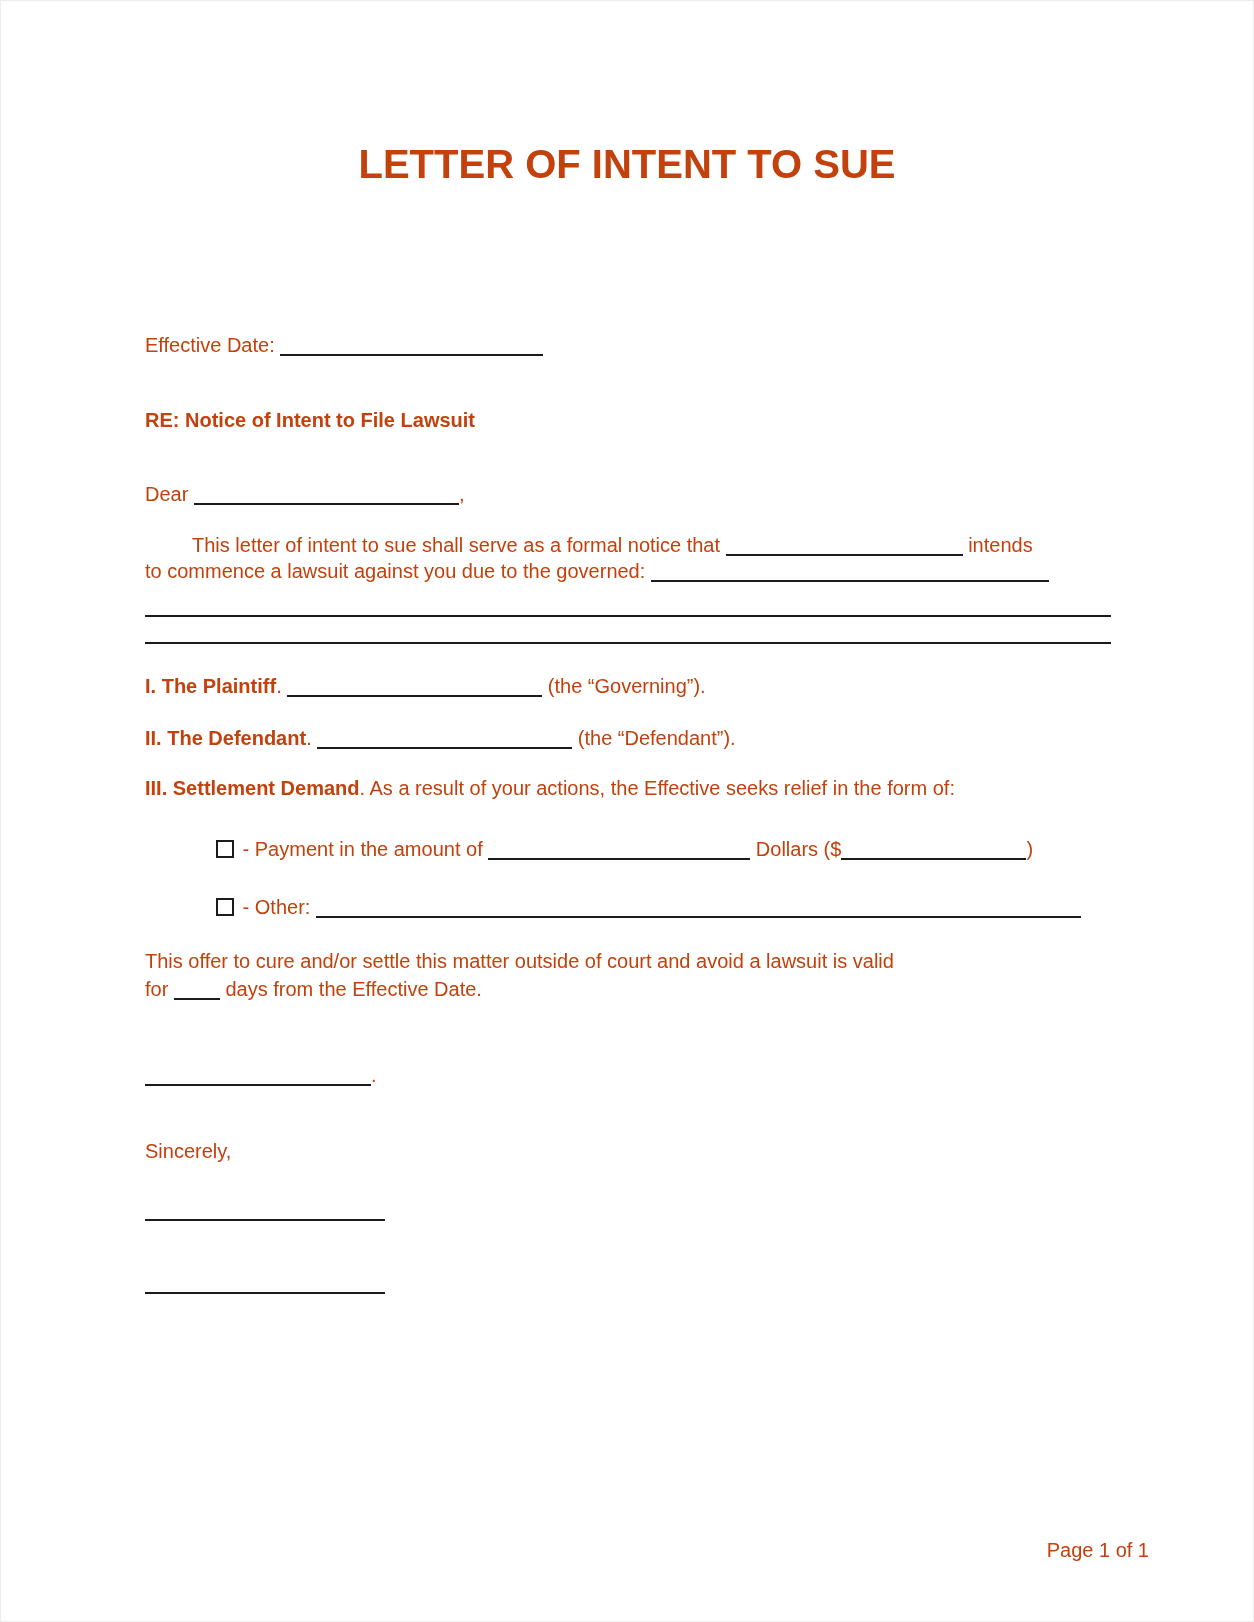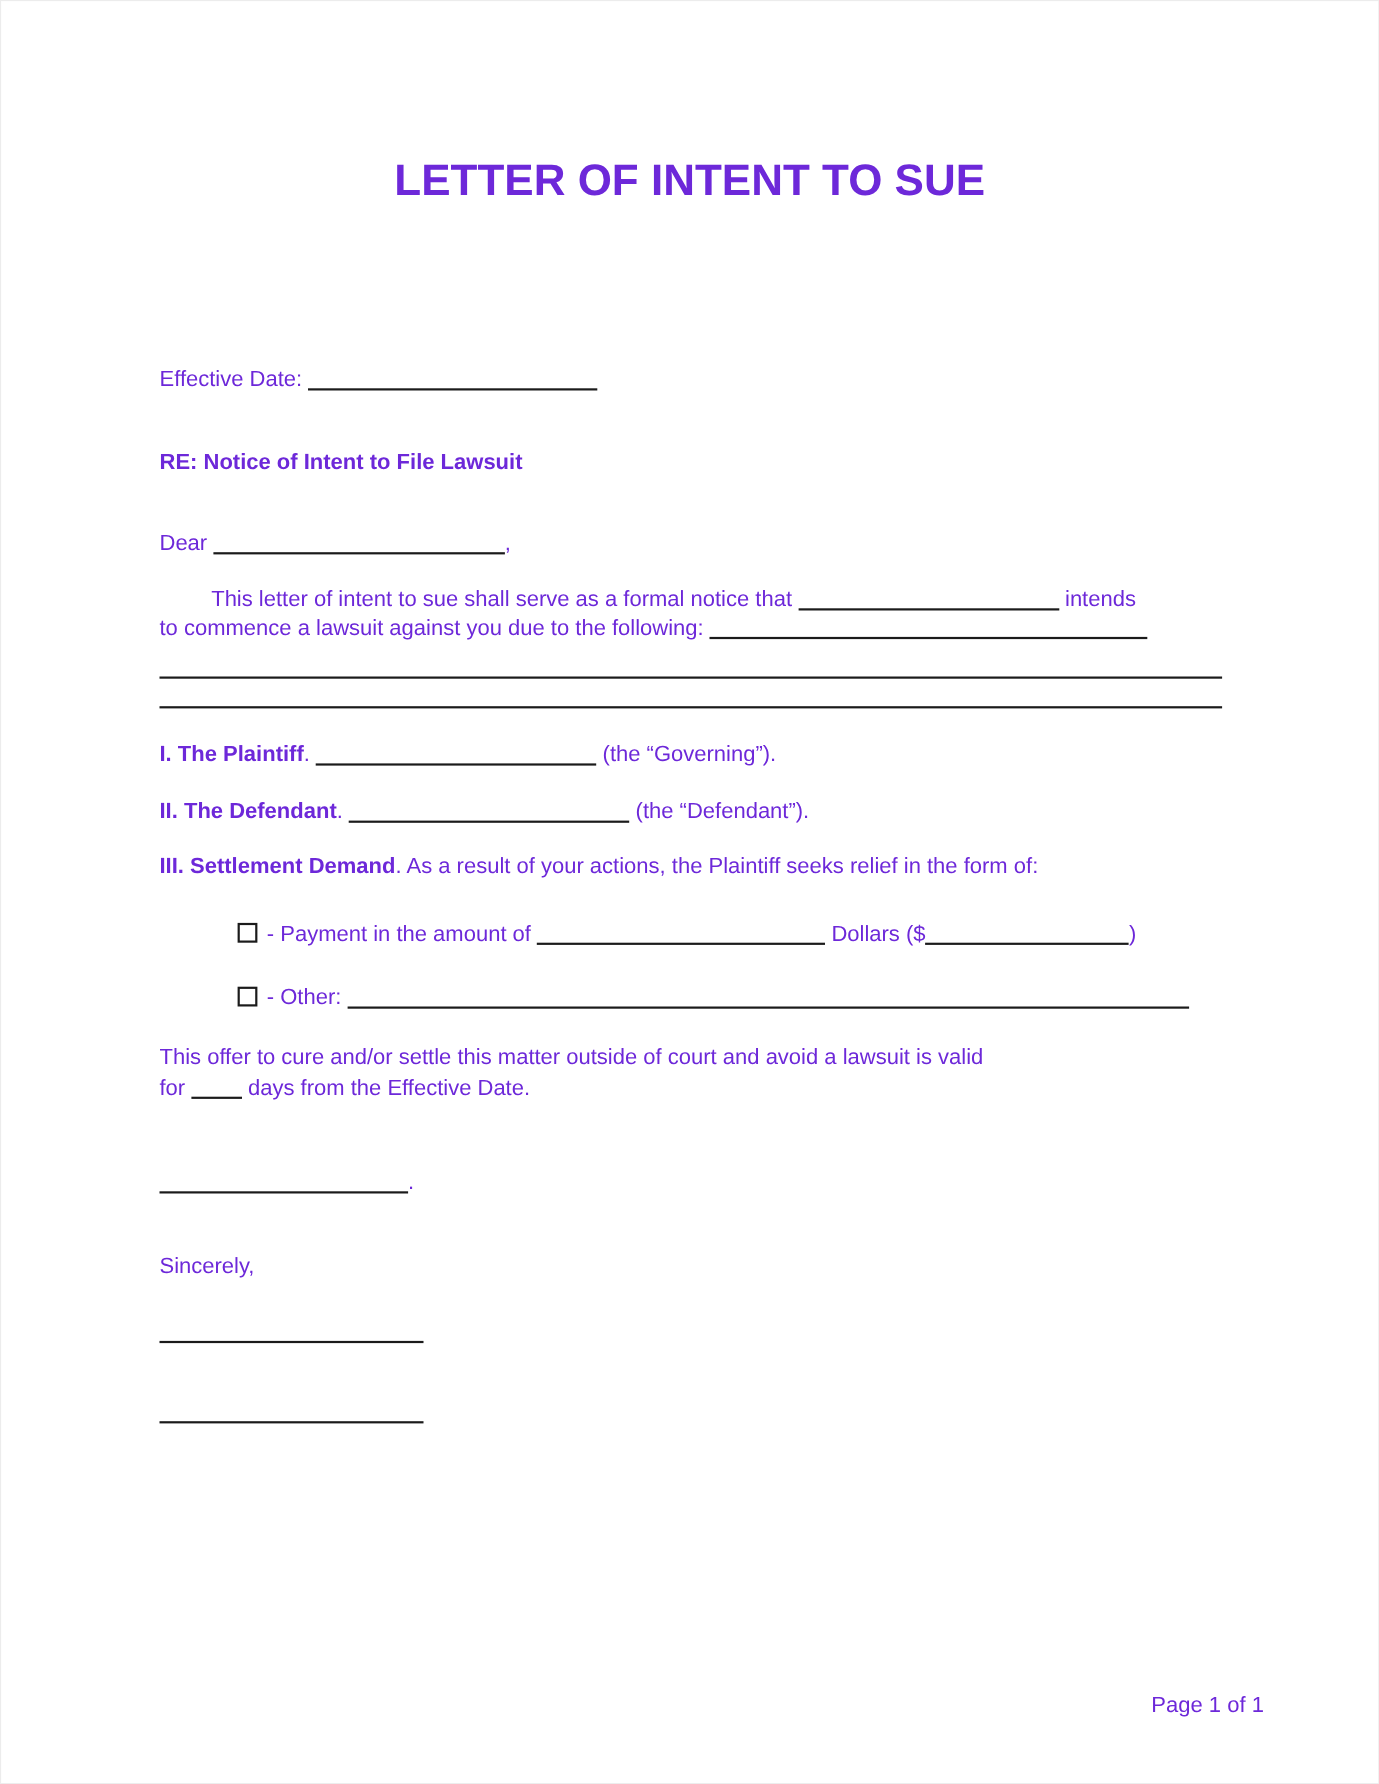--- a/index.html
+++ b/index.html
@@ -5,21 +5,21 @@
   html, body { margin: 0; padding: 0; background: #ffffff; }
   .page {
     position: relative;
     width: 1254px;
     height: 1622px;
     background: #ffffff;
     box-sizing: border-box;
     border: 1px solid #ececec;
     font-family: "Liberation Sans", sans-serif;
     font-size: 20px;
-    color: #6d28d9;
+    color: #c2410c;
     overflow: hidden;
   }
   .line {
     position: absolute;
     left: 144px;
     white-space: nowrap;
     line-height: 1;
   }
   .indent { left: 215px; }
   b, strong { font-weight: 700; }
@@ -98,41 +98,41 @@
     <span class="blank w-dear"></span><span>,</span>
   </div>
 
   <div class="line" style="top:534px;margin-left:47px;">
     <span>This letter of intent to sue shall serve as a formal notice that</span>
     <span class="blank w-intro1"></span>
     <span>intends</span>
   </div>
 
   <div class="line" style="top:560px;">
-    <span>to commence a lawsuit against you due to the following:</span>
+    <span>to commence a lawsuit against you due to the governed:</span>
     <span class="blank w-intro2"></span>
   </div>
 
   <div class="rule" style="top:614px;"></div>
   <div class="rule" style="top:641px;"></div>
 
   <div class="line" style="top:675px;">
     <b>I. The Plaintiff</b><span>.</span>
     <span class="blank w-party"></span>
     <span>(the “Governing”).</span>
   </div>
 
   <div class="line" style="top:727px;">
     <b>II. The Defendant</b><span>.</span>
     <span class="blank w-party"></span>
     <span>(the “Defendant”).</span>
   </div>
 
   <div class="line" style="top:777px;">
-    <b>III. Settlement Demand</b><span>. As a result of your actions, the Plaintiff seeks relief in the form of:</span>
+    <b>III. Settlement Demand</b><span>. As a result of your actions, the Effective seeks relief in the form of:</span>
   </div>
 
   <div class="line indent" style="top:838px;">
     <span class="checkbox"></span>
     <span>- Payment in the amount of</span>
     <span class="blank w-amount"></span>
     <span>Dollars ($</span><span class="blank w-dollar"></span><span>)</span>
   </div>
 
   <div class="line indent" style="top:896px;">

